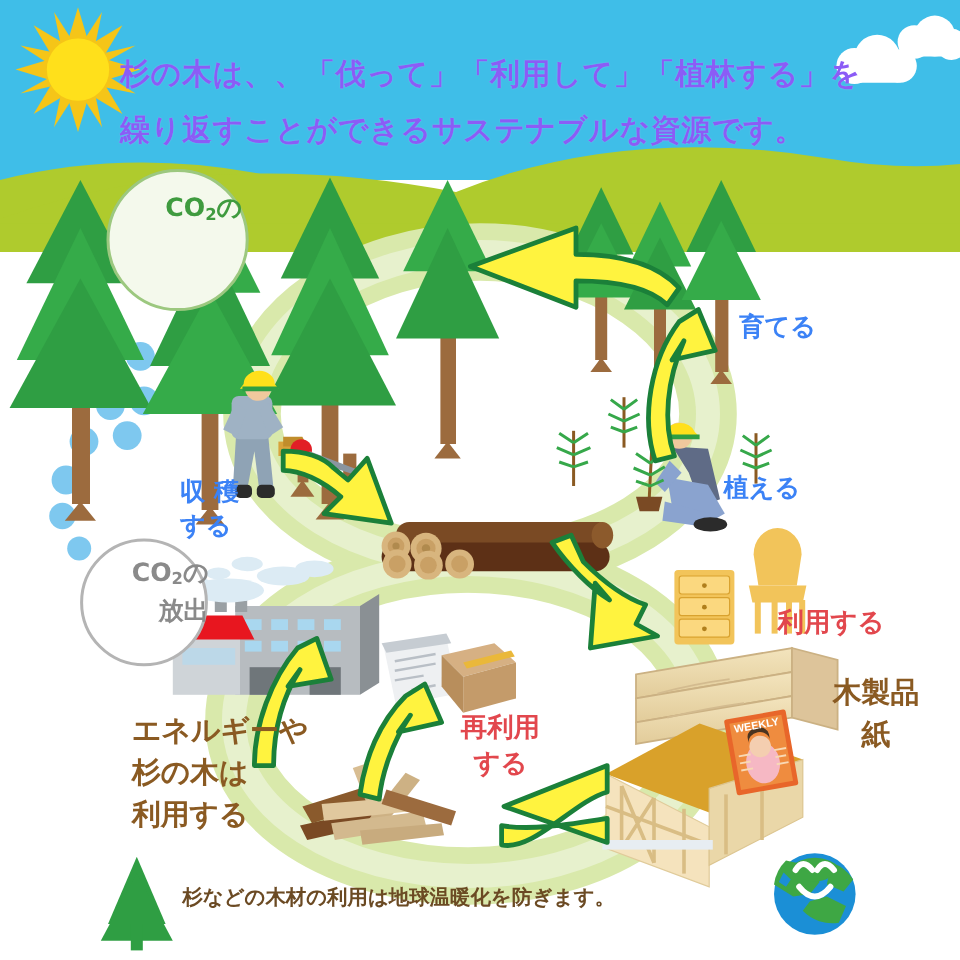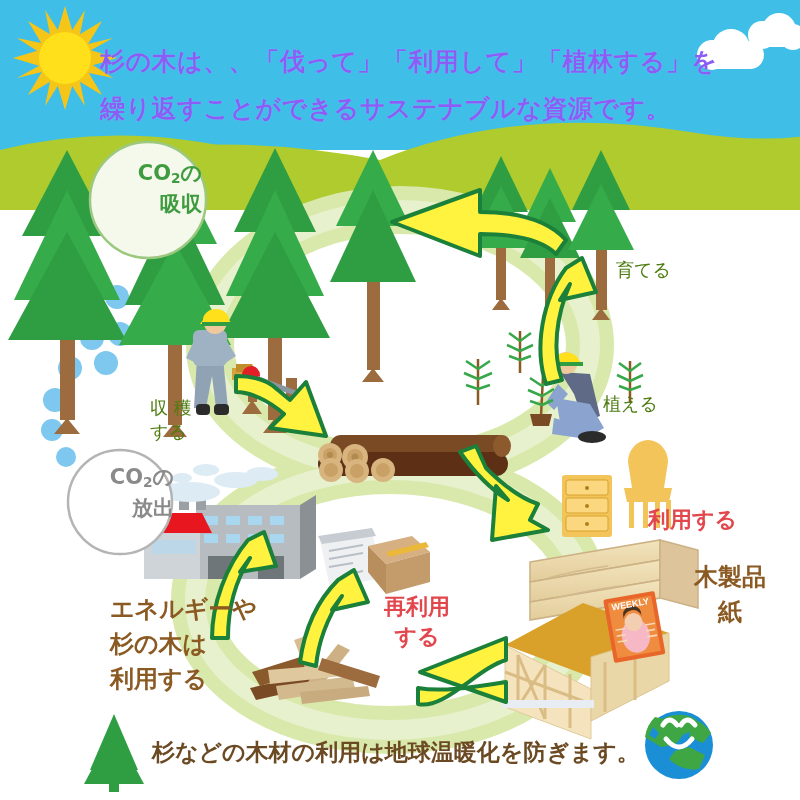--- a/index.html
+++ b/index.html
@@ -14,24 +14,24 @@
 
   .hdr-line{
     color:#8b5cf6;font-size:25px;font-weight:700;letter-spacing:.5px;
     text-shadow:0 0 1px rgba(255,255,255,.35);
   }
   .co2lbl{
     position:absolute;text-align:right;font-weight:700;line-height:1.45;
   }
   .co2-abs{color:#3f9b3f;font-size:21px;}
   .co2-emit{color:#8a8a8a;font-size:21px;}
-  .lbl-green{color:#4d7c0f;font-size:18px;font-weight:400;line-height:1.35;}
+  .lbl-green{color:#3b82f6;font-size:21px;font-weight:700;line-height:1.35;}
   .lbl-red{color:#e2474d;font-size:22px;font-weight:700;line-height:1.35;}
   .lbl-brown{color:#8a5a22;font-size:24px;font-weight:700;line-height:1.45;}
-  .footer-txt{color:#6b4a23;font-size:23px;font-weight:600;}
+  .footer-txt{color:#6b4a23;font-size:17px;font-weight:600;}
   sub{font-size:.65em;vertical-align:-0.22em;}
 </style>
 </head>
 <body>
 
 <div id="stage">
 
   <svg class="layer" viewBox="0 0 800 800">
     <defs>
       <clipPath id="clipAll">
@@ -418,21 +418,20 @@
       </g>
 
     </g>
   </svg>
 
   <div class="txt hdr-line" style="left:100px; top:45px;">杉の木は、、「伐って」「利用して」「植林する」を</div>
   <div class="txt hdr-line" style="left:100px; top:92px;text-align:center;">繰り返すことができるサステナブルな資源です。</div>
 
   <div class="co2lbl co2-abs" style="left:96px; top:158px; width:106px;">
     <div><span>CO</span><sub>2</sub><span>の</span></div>
-    <div>吸収</div>
   </div>
 
   <div class="co2lbl co2-emit" style="left:68px; top:462px; width:106px;">
     <div><span>CO</span><sub>2</sub><span>の</span></div>
     <div>放出</div>
   </div>
 
   <div class="txt lbl-green" style="left:150px; top:396px;">収 穫
 する</div>
 

